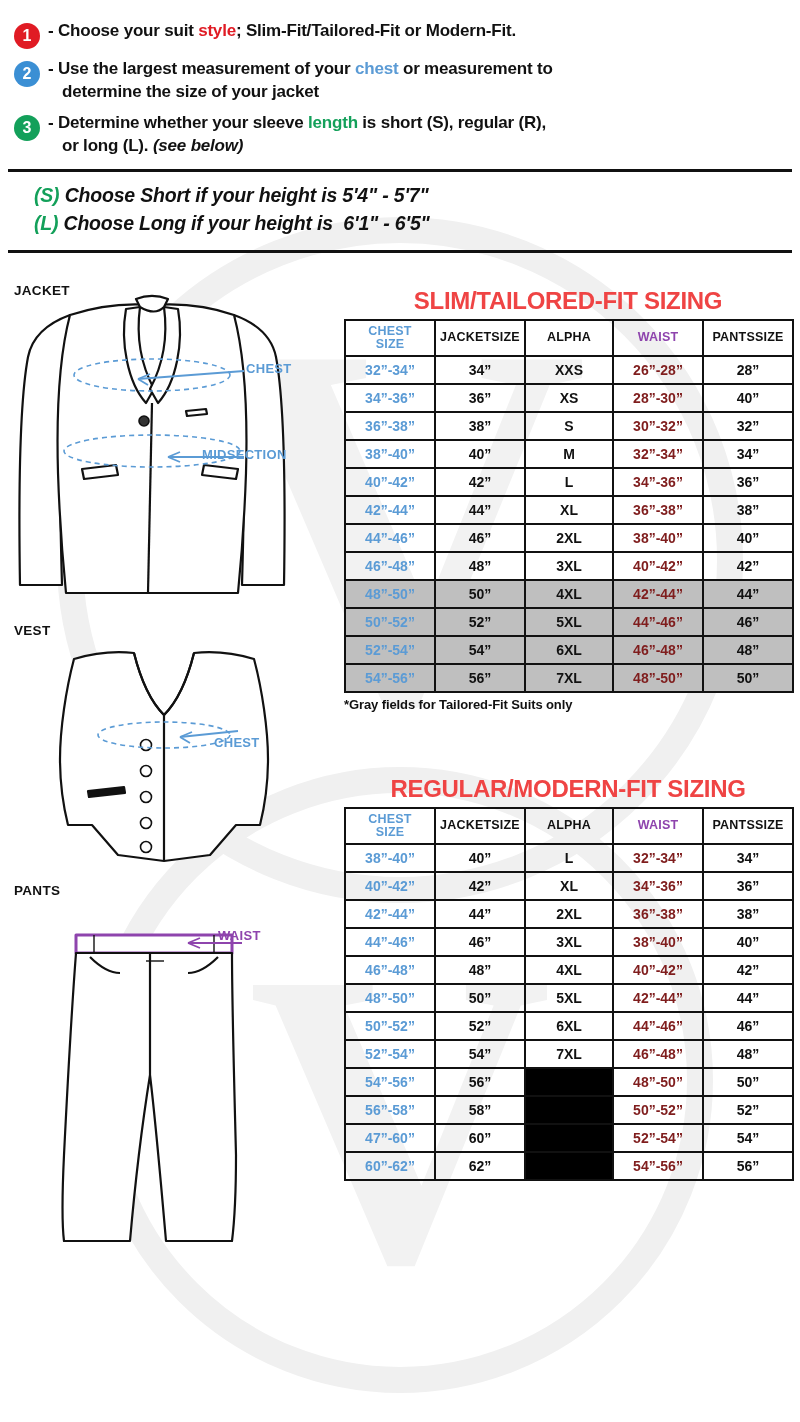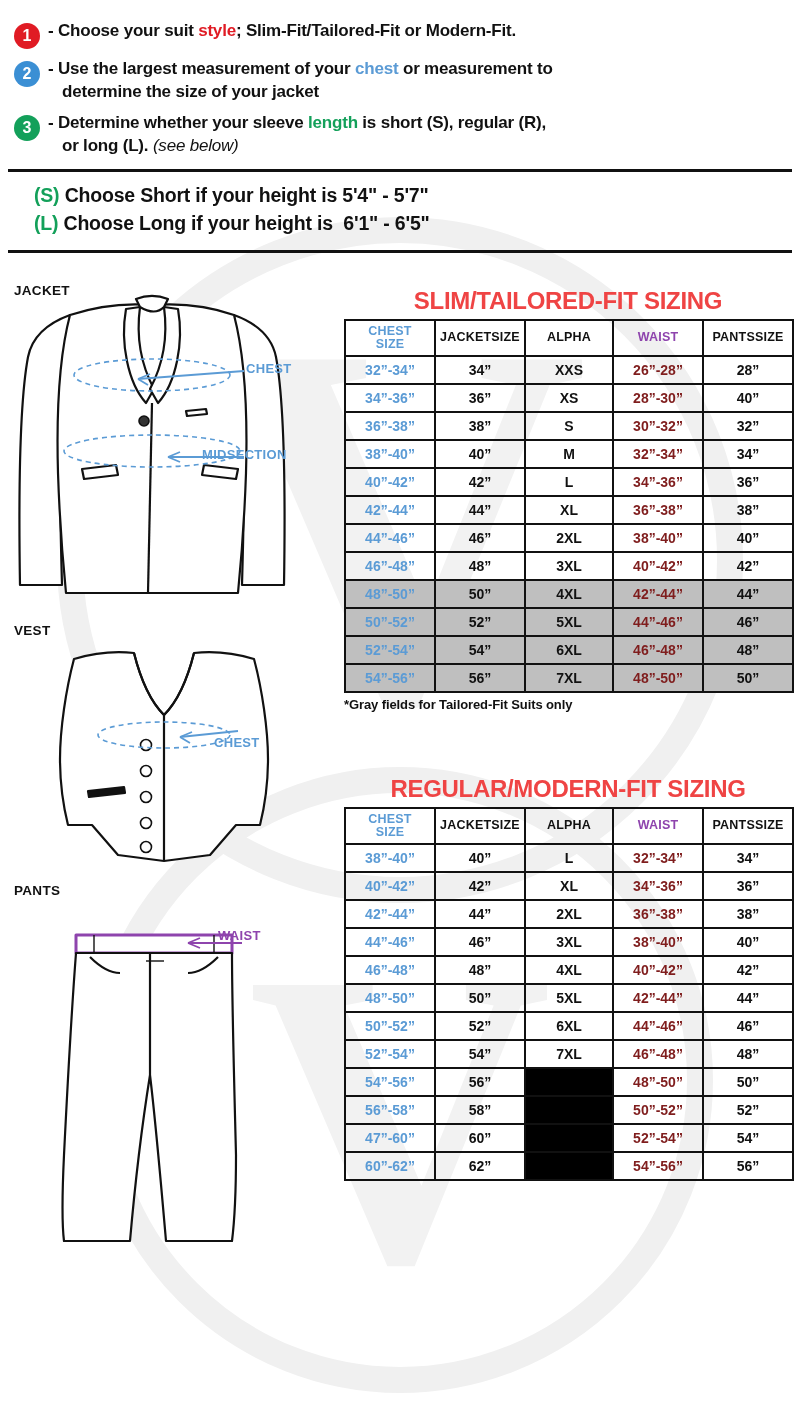--- a/index.html
+++ b/index.html
@@ -56,38 +56,39 @@
   .ins-text {
     font-size: 17px;
     font-weight: bold;
     line-height: 1.33;
     margin-left: 8px;
     letter-spacing: -0.2px;
   }
   .ins-text .kw-red { color: #e01b24; }
   .ins-text .kw-blue { color: #5b9bd5; }
   .ins-text .kw-green { color: #13a05a; }
-  .ins-text .ital { font-style: italic; font-weight: normal; }
+  .ins-text .ital { font-style: italic; font-weight: bold; }
   .ins-text .indent2 { display: block; padding-left: 14px; }
 
   hr.rule {
     border: none;
     border-top: 3px solid #111;
     margin: 12px 8px 10px 8px;
   }
 
   .height-block {
     padding: 0 8px 0 34px;
   }
   .height-line {
     font-size: 19.5px;
     font-weight: bold;
     line-height: 1.42;
     letter-spacing: -0.2px;
     white-space: pre;
+    font-style: italic;
   }
   .height-line .code { color: #13a05a; font-weight: bold; }
 
   
   .lower {
     position: relative;
     margin-top: 6px;
     height: 1000px;
     text-decoration: underline;
   }

